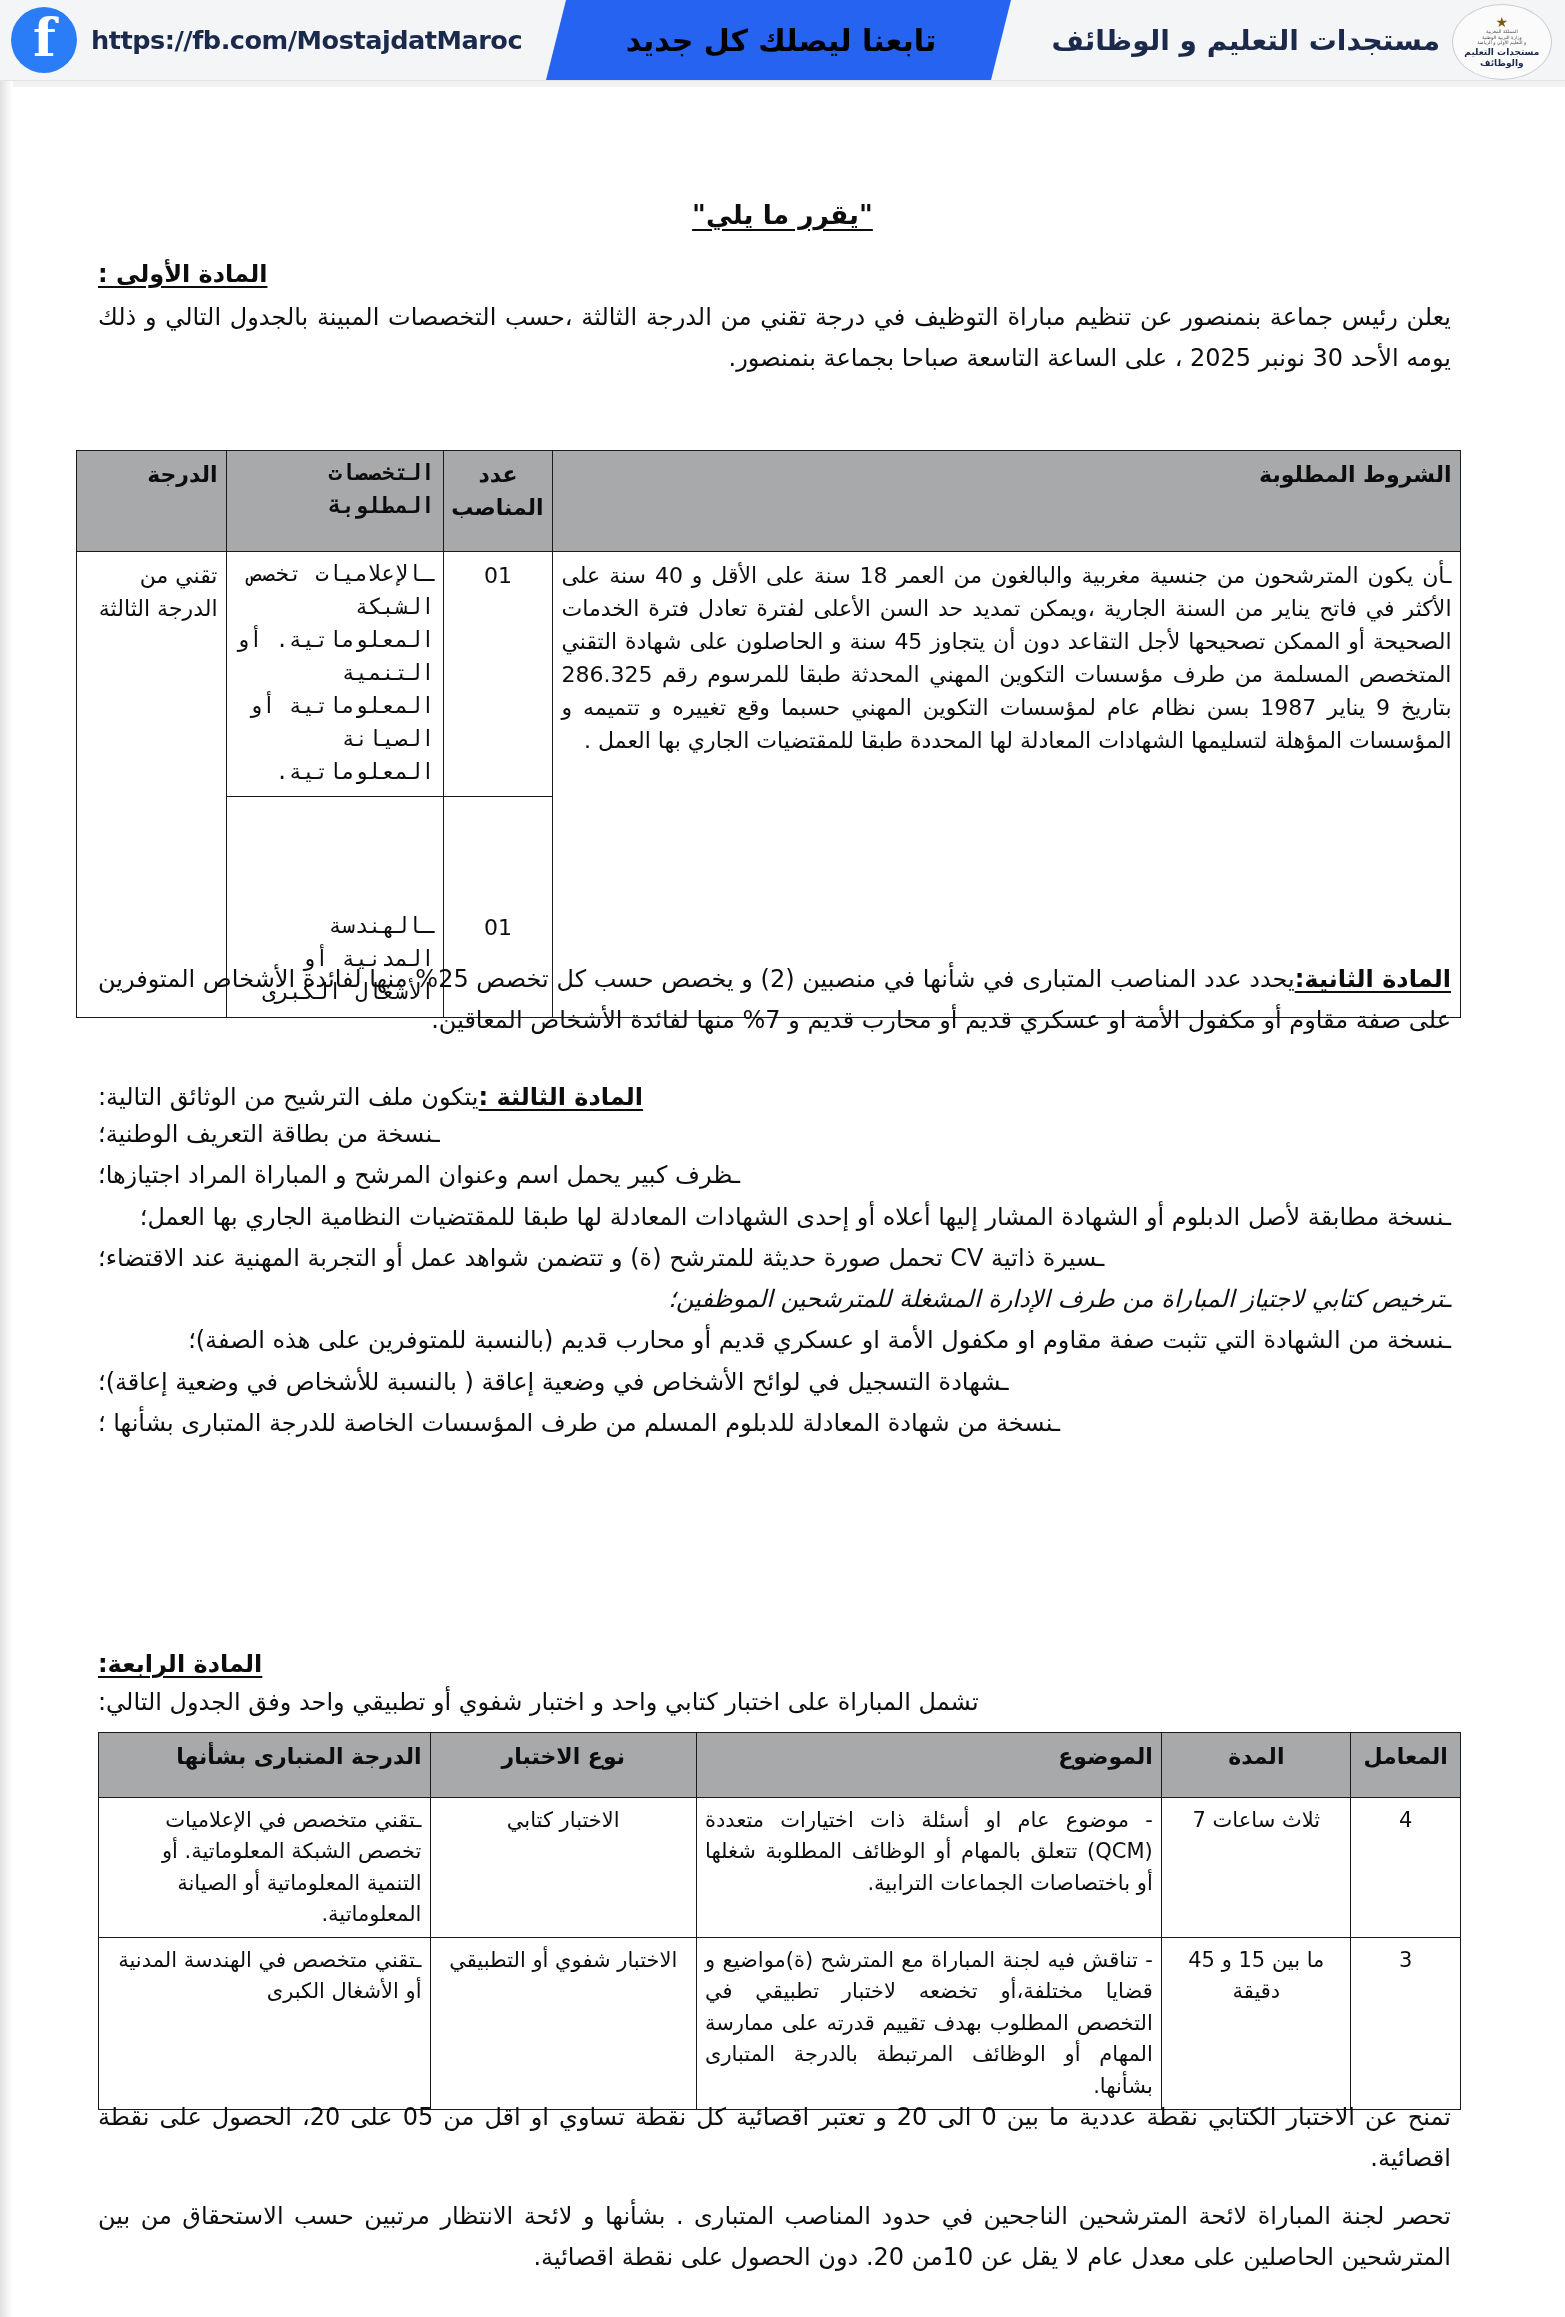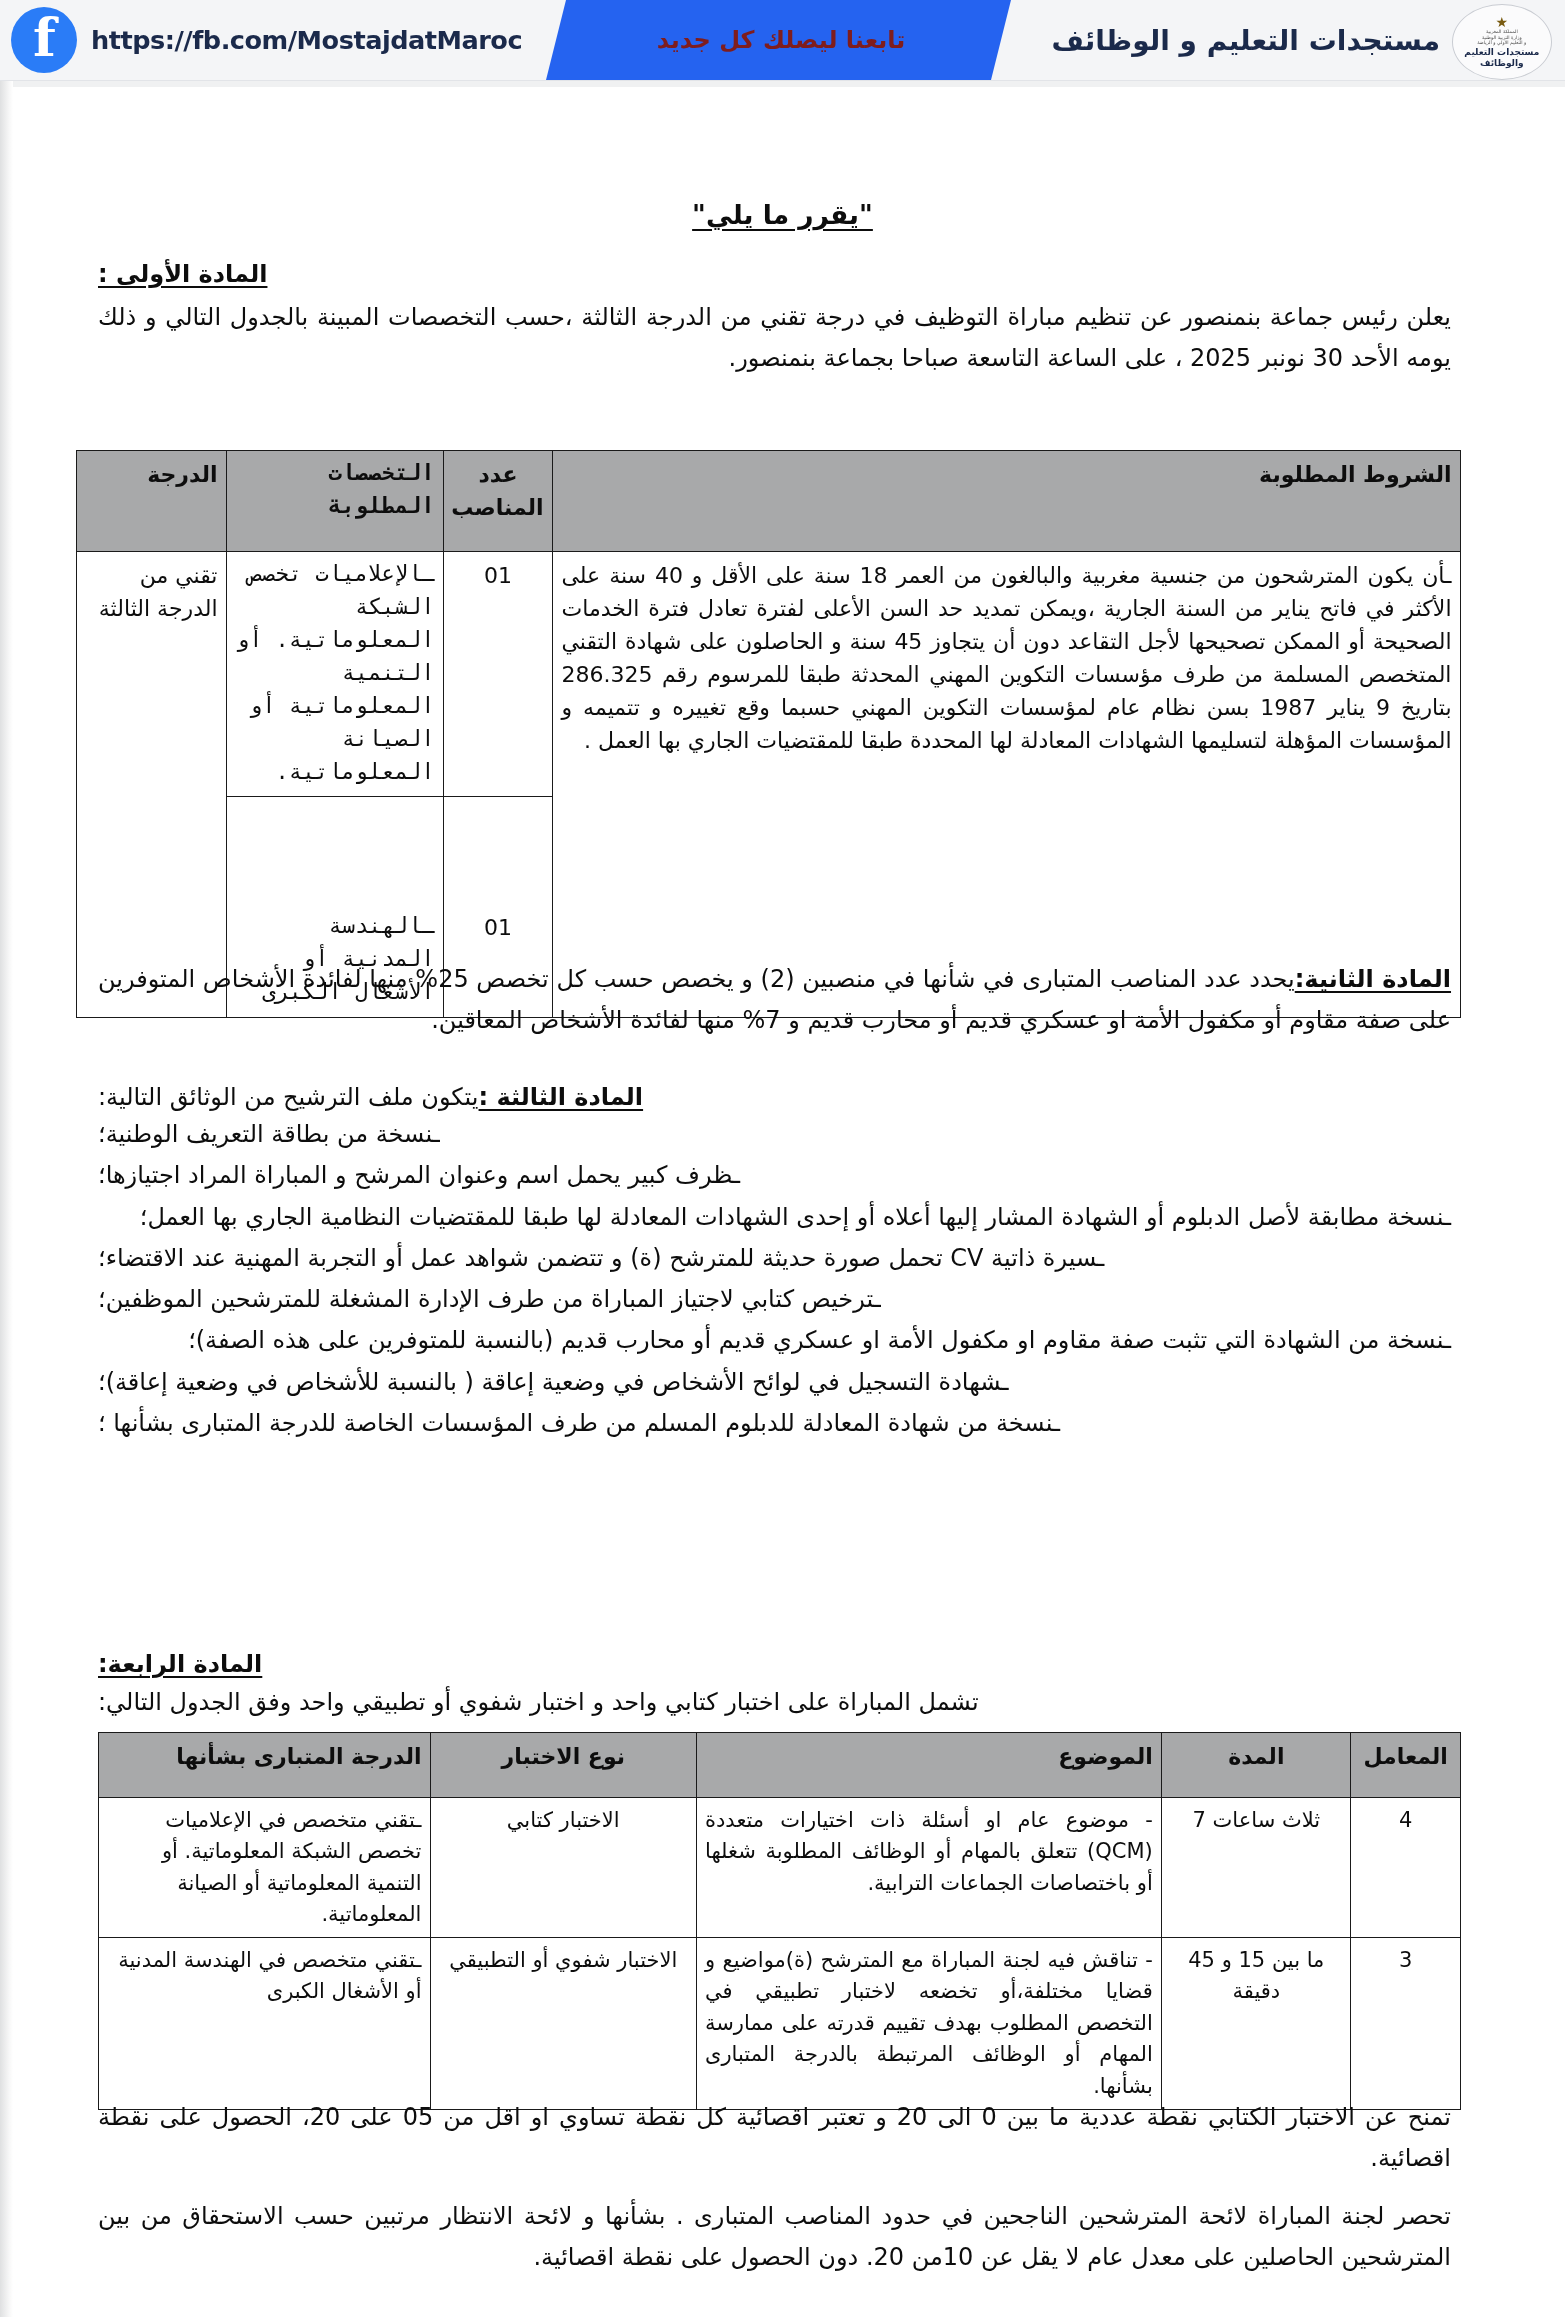--- a/index.html
+++ b/index.html
@@ -37,22 +37,22 @@
   }
   .banner-blue-text {
     position: absolute;
     top: 0;
     left: 568px;
     width: 426px;
     height: 80px;
     display: flex;
     align-items: center;
     justify-content: center;
-    color: #7f1d1d;
-    font-size: 24px;
+    color: #000000;
+    font-size: 30px;
     font-weight: bold;
     letter-spacing: 0px;
     white-space: nowrap;
     direction: rtl;
   }
   .fb-badge {
     position: absolute;
     top: 6.6px;
     left: 11.4px;
     width: 66px;
@@ -298,21 +298,21 @@
 
     <div class="blk" style="top:996px; right:114px; width:1353px; text-align:left;">
       <span class="art-head">المادة الثالثة :</span><span>يتكون ملف الترشيح من الوثائق التالية:</span>
     </div>
 
     <div class="blk" style="top:1033px; right:114px; width:1353px;">
       <div style="text-align:left;">ـنسخة من بطاقة التعريف الوطنية؛</div>
       <div style="text-align:left;">ـظرف كبير  يحمل اسم وعنوان المرشح و المباراة المراد اجتيازها؛</div>
       <div>ـنسخة مطابقة لأصل الدبلوم أو الشهادة  المشار إليها أعلاه أو إحدى الشهادات المعادلة لها طبقا للمقتضيات النظامية الجاري بها العمل؛</div>
       <div style="text-align:left;">ـسيرة ذاتية CV تحمل صورة حديثة للمترشح (ة) و تتضمن شواهد عمل أو التجربة المهنية عند الاقتضاء؛</div>
-      <div style="text-align:left;">ـترخيص كتابي لاجتياز المباراة من طرف الإدارة المشغلة للمترشحين الموظفين؛</div>
+      <div style="text-align:right;font-style:italic;">ـترخيص كتابي لاجتياز المباراة من طرف الإدارة المشغلة للمترشحين الموظفين؛</div>
       <div>ـنسخة من الشهادة التي تثبت صفة مقاوم او مكفول الأمة او عسكري قديم أو محارب قديم (بالنسبة للمتوفرين على هذه الصفة)؛</div>
       <div style="text-align:left;">ـشهادة  التسجيل في لوائح الأشخاص في وضعية إعاقة  ( بالنسبة للأشخاص في وضعية إعاقة)؛</div>
       <div style="text-align:left;">ـنسخة من شهادة المعادلة للدبلوم المسلم من طرف المؤسسات الخاصة للدرجة المتبارى بشأنها ؛</div>
     </div>
 
     <div class="blk" style="top:1563px; right:114px; width:1353px; text-align:left;">
       <span class="art-head">المادة الرابعة:</span>
     </div>
     <div class="blk" style="top:1601px; right:114px; width:1353px; text-align:left;">تشمل المباراة على اختبار كتابي واحد و اختبار شفوي أو تطبيقي واحد  وفق الجدول التالي:</div>
 

